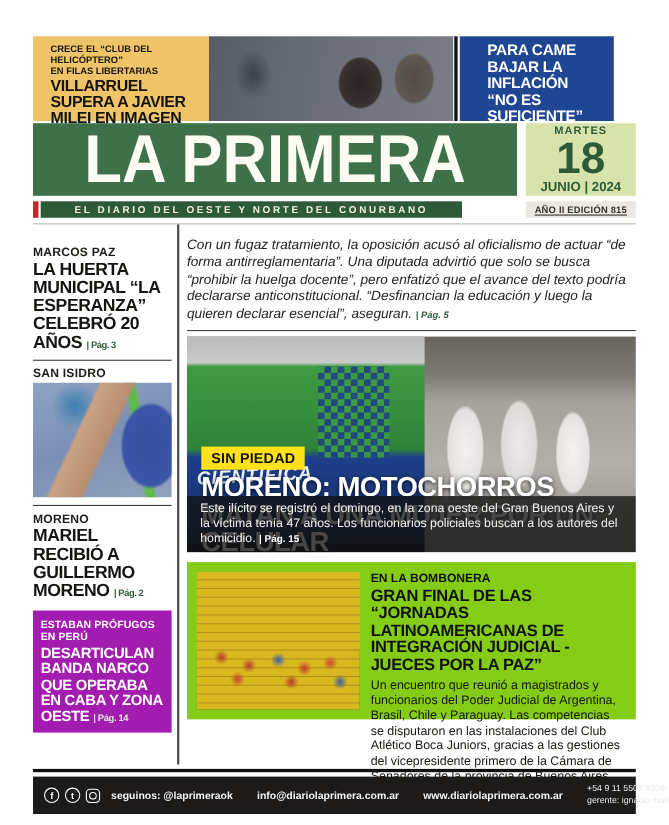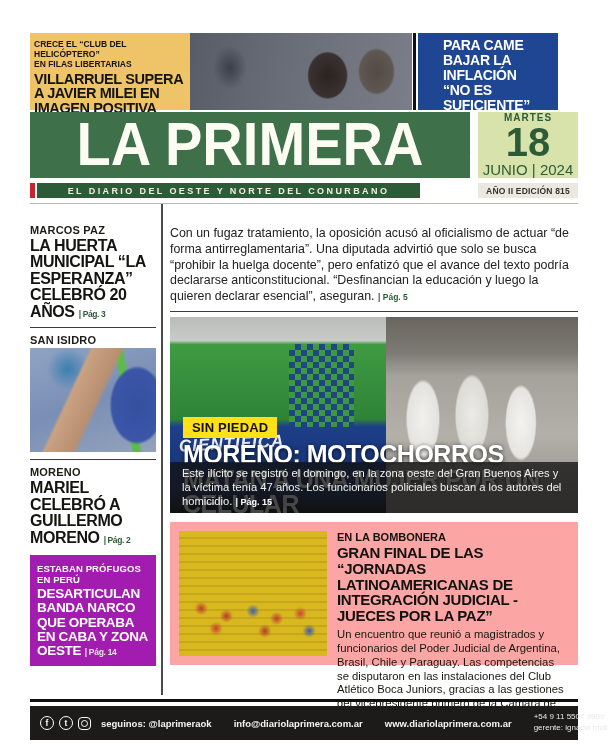--- a/index.html
+++ b/index.html
@@ -2,21 +2,21 @@
 <html><head>
 <meta charset="utf-8">
 <style>
   * { margin:0; padding:0; box-sizing:border-box; }
   html,body { background:#ffffff; }
   body { font-family:"Liberation Sans","DejaVu Sans",sans-serif; color:#1a1a1a; }
   #page { position:relative; width:608px; height:750px; background:#fff; overflow:hidden; }
 
   
   .promo-left { position:absolute; left:30px; top:33px; width:160px; height:77px;
-    background:#efc468; padding:6px 4px; }
+    background:#efc468; padding:6px 16px; }
   .promo-kicker { font-size:8.5px; font-weight:700; line-height:1.2; color:#14140f; }
   .promo-left-headline { font-size:14.5px; font-weight:800; line-height:1.0;
     letter-spacing:-0.4px; color:#14140f; margin-top:2px; }
   .top-photo { position:absolute; left:190px; top:33px; width:222px; height:77px;
     background:
       radial-gradient(ellipse 34px 40px at 62% 55%, #2a2320 0%, #3a3230 55%, transparent 60%),
       radial-gradient(ellipse 30px 38px at 84% 50%, #544a46 0%, #5e5752 55%, transparent 62%),
       radial-gradient(ellipse 26px 34px at 18% 45%, #3b3f49 0%, transparent 65%),
       linear-gradient(100deg,#585c66 0%, #6a6e79 45%, #7b7e88 100%); }
   .top-divider { position:absolute; left:413px; top:33px; width:3px; height:77px; background:#111; }
@@ -30,28 +30,28 @@
   
   .logo-box { position:absolute; left:30px; top:112px; width:440px; height:66px;
     background:#3e7049; display:flex; align-items:flex-start; justify-content:center; }
   .logo-text { font-size:55px; font-weight:800; color:#fcfcf2; letter-spacing:0px;
     transform:scale(1.02,1.12); white-space:nowrap; }
   .date-box { position:absolute; left:478px; top:112px; width:100px; height:66px;
     background:#d8e3ab; color:#2d5b38; display:flex; flex-direction:column;
     align-items:center; justify-content:center; }
   .date-dayname { font-size:10px; font-weight:700; letter-spacing:1px; }
   .date-day { font-size:40px; font-weight:800; line-height:0.95; }
-  .date-monthyear { font-size:15px; font-weight:400; }
+  .date-monthyear { font-size:12px; font-weight:700; }
   .red-sliver { position:absolute; left:30px; top:183px; width:5px; height:15px; background:#c1272d; }
   .tagline-bar { position:absolute; left:37px; top:183px; width:383px; height:15px;
     background:#2d5b38; display:flex; align-items:center; justify-content:center; }
   .tagline-text { font-size:9px; font-weight:700; letter-spacing:2.4px; color:#f3f0dc; white-space:nowrap; }
   .edition-box { position:absolute; left:478px; top:183px; width:100px; height:15px;
     background:#eae8e0; display:flex; align-items:center; justify-content:center; }
-  .edition-text { font-size:8.5px; font-weight:700; color:#33332e; letter-spacing:0.2px; }
+  .edition-text { font-size:8.5px; font-weight:700; color:#33332e; letter-spacing:0.2px;text-decoration:underline; }
 
   .content-topline { position:absolute; left:30px; top:203px; width:548px; height:1px; background:#b9b9b4; }
   .v-divider { position:absolute; left:161px; top:204px; width:1.5px; height:491px; background:#4a4a46; }
 
   
   .left-col { position:absolute; left:30px; top:224px; width:126px; }
   .kicker { font-size:11px; font-weight:700; color:#1c1c18; letter-spacing:0.2px; margin-bottom:2px; }
   .lc-headline { font-size:16px; font-weight:800; line-height:1.03; letter-spacing:-0.4px; color:#141410; }
   .lc-divider { border-top:1.5px solid #3c3c38; margin:7px 0 6px 0; }
   .lc-photo { width:126px; height:104px; margin:2px 0 5px 0;
@@ -63,21 +63,21 @@
       linear-gradient(160deg,#8fa3c4 0%, #7a8fb5 50%, #93a3bd 100%); }
   .gray-box { background:#a21caf; color:#fff; padding:8px 7px; margin-top:9px; }
   .gray-kicker { font-size:9.5px; font-weight:700; color:#fff; margin-bottom:2px; letter-spacing:0.1px; }
   .gray-headline { font-size:13.5px; font-weight:800; line-height:1.05; letter-spacing:-0.3px; color:#fff; }
   .page-ref.on-gray { color:#e6e6e6; }
 
   
   .main-col { position:absolute; left:170px; top:206px; width:408px; }
   .main-kicker { font-size:11.5px; font-weight:700; margin-bottom:2px; }
   .main-headline { font-size:25.5px; font-weight:800; line-height:1.04; letter-spacing:-0.7px; color:#141410; }
-  .main-body { font-size:12.4px; line-height:1.27; color:#222; margin-top:20px; }
+  .main-body { font-size:12.4px; line-height:1.27; color:#222; margin-top:9px;font-style:italic; }
   .main-divider { border-top:1.5px solid #3c3c38; margin-top:6px; }
 
   .crime-photo { position:relative; width:408px; height:196px; margin-top:5px; overflow:hidden;
     background:
       radial-gradient(ellipse 26px 60px at 62% 52%, #f2f1ee 0%, #e3e2de 60%, transparent 66%),
       radial-gradient(ellipse 26px 62px at 74% 50%, #eceae6 0%, #dddbd6 60%, transparent 66%),
       radial-gradient(ellipse 24px 58px at 86% 54%, #f4f3f0 0%, #e6e4e0 60%, transparent 66%),
       linear-gradient(180deg, #6a665f 0%, #7d7a74 18%, #a5a29c 30%, #b3b0aa 60%, #8d8a84 100%); }
   .van { position:absolute; left:0; top:0; width:53%; height:100%;
     background:
@@ -92,21 +92,21 @@
   .crime-tag { position:absolute; left:13px; top:100px; background:#ffe11a; color:#111;
     font-size:13px; font-weight:800; padding:3px 9px; letter-spacing:0.2px; }
   .crime-headline { position:absolute; left:13px; top:125px; width:390px;
     font-size:25px; font-weight:800; line-height:1.0; letter-spacing:-0.5px; color:#ffffff;
     text-shadow:0 1px 4px rgba(0,0,0,0.75); }
   .crime-caption { position:absolute; left:0; bottom:0; width:100%;
     background:rgba(18,18,18,0.78); color:#f2f2f0; font-size:11.2px; line-height:1.25;
     padding:4px 12px 5px 12px; }
   .page-ref.on-dark { color:#ffffff; font-size:9px; }
 
-  .bombonera-box { display:flex; gap:10px; background:#fca5a5; padding:9px; margin-top:9px; height:143px; }
+  .bombonera-box { display:flex; gap:10px; background:#84cc16; padding:9px; margin-top:9px; height:143px; }
   .bombonera-photo { flex:0 0 148px; height:100%;
     background:
       radial-gradient(circle 9px at 15% 62%, #c03a2e 0%, transparent 75%),
       radial-gradient(circle 9px at 32% 68%, #b93b2c 0%, transparent 75%),
       radial-gradient(circle 9px at 50% 64%, #3f5fae 0%, transparent 75%),
       radial-gradient(circle 9px at 66% 70%, #c23f30 0%, transparent 75%),
       radial-gradient(circle 9px at 82% 66%, #cc4433 0%, transparent 75%),
       radial-gradient(circle 9px at 25% 78%, #c8402f 0%, transparent 75%),
       radial-gradient(circle 9px at 58% 80%, #b33a2b 0%, transparent 75%),
       radial-gradient(circle 9px at 88% 80%, #3c59a5 0%, transparent 75%),
@@ -189,21 +189,21 @@
 
     <div>
       <div class="kicker">SAN ISIDRO</div>
       <div class="lc-photo"></div>
     </div>
     <div class="lc-divider"></div>
 
     <div>
       <div class="kicker">MORENO</div>
       <div class="lc-headline">
-        <span>MARIEL CELEBRÓ A GUILLERMO MORENO</span>
+        <span>MARIEL RECIBIÓ A GUILLERMO MORENO</span>
         <span class="page-ref">| Pág. 2</span>
       </div>
     </div>
 
     <div class="gray-box">
       <div class="gray-kicker">ESTABAN PRÓFUGOS EN PERÚ</div>
       <div class="gray-headline">
         <span>DESARTICULAN BANDA NARCO QUE OPERABA EN CABA Y ZONA OESTE</span>
         <span class="page-ref on-gray">| Pág. 14</span>
       </div>

